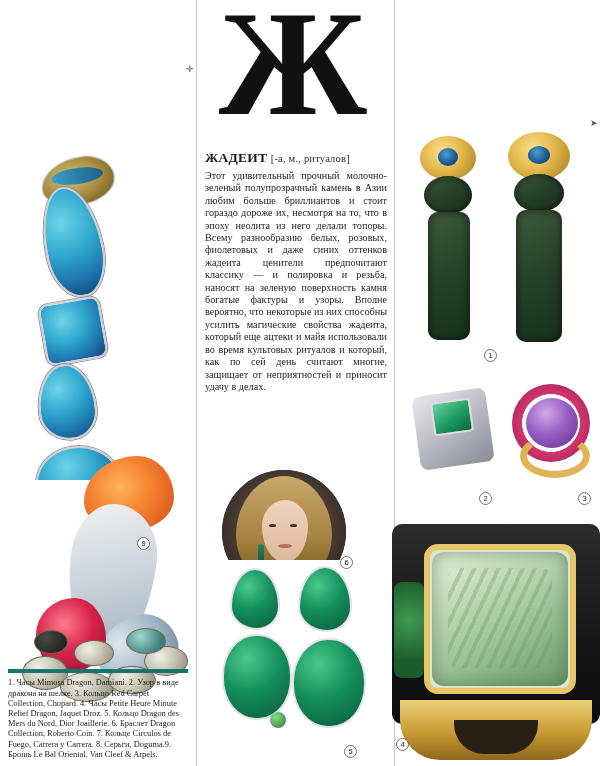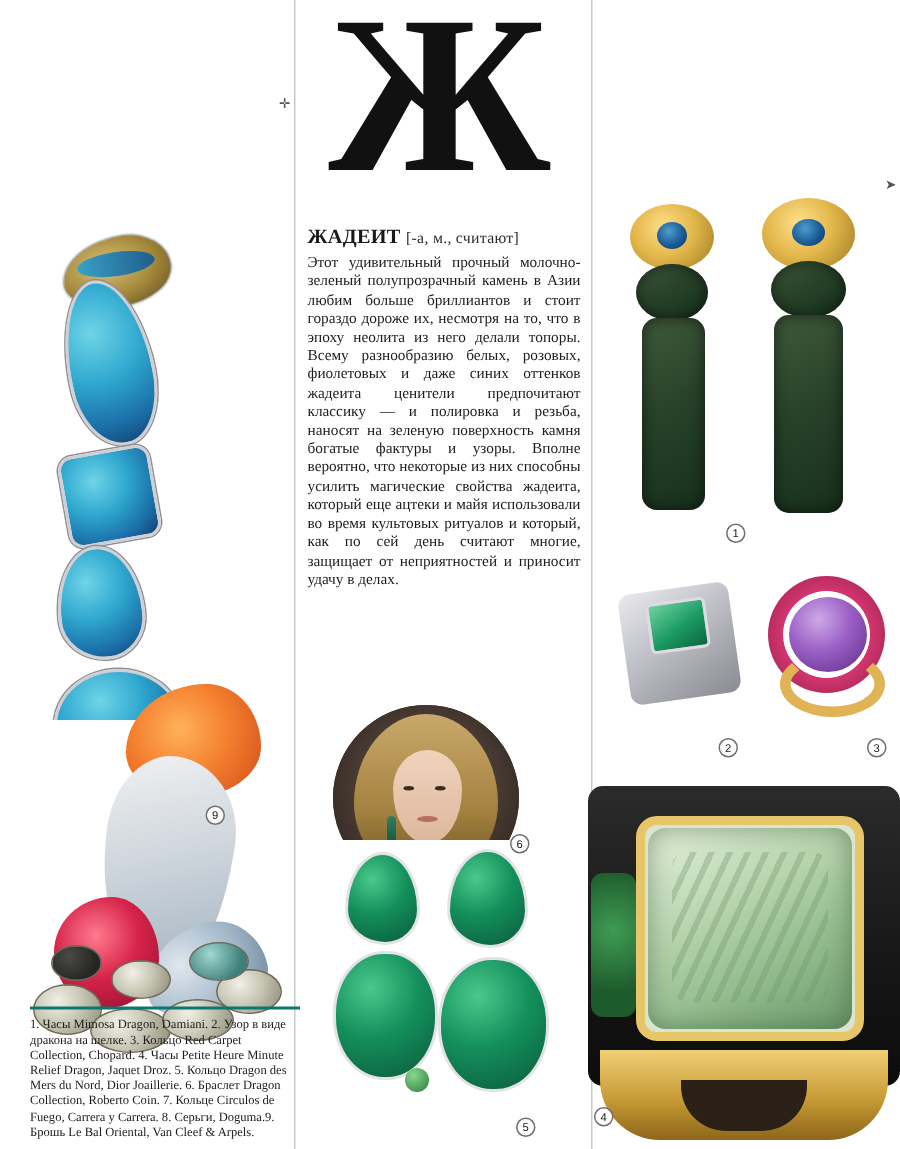--- a/index.html
+++ b/index.html
@@ -80,23 +80,23 @@
   .caption-box p {
     margin: 0;
     font-size: 8.6px;
     line-height: 10.6px;
     color: #1c1c1c;
   }
 
   
   .caption-left {
     position: absolute;
-    left: 20px; bottom: 6px;
+    left: 8px; bottom: 6px;
     width: 180px;
-    border-top: 2px solid #0f766e;
+    border-top: 4px solid #0f766e;
     padding-top: 5px;
   }
   .caption-left p {
     margin: 0;
     font-size: 8.4px;
     line-height: 10.2px;
     color: #1c1c1c;
   }
 
   
@@ -272,21 +272,21 @@
   <div class="v-rule" style="left:394px;"></div>
 
   <div class="marker" style="left:186px; top:64px;">✛</div>
   <div class="marker" style="left:590px; top:118px;">➤</div>
 
   <div class="dropcap-glyph">Ж</div>
 
   <div class="article">
     <h1>
       <span>ЖАДЕИТ</span>
-      <span class="sub">[-а, м., считают]</span>
+      <span class="sub">[-а, м., ритуалов]</span>
     </h1>
     <p>Этот удивительный прочный молочно-зеленый полупрозрачный камень в Азии любим больше бриллиантов и стоит гораздо дороже их, несмотря на то, что в эпоху неолита из него делали топоры. Всему разнообразию белых, розовых, фиолетовых и даже синих оттенков жадеита ценители предпочитают классику — и полировка и резьба, наносят на зеленую поверхность камня богатые фактуры и узоры. Вполне вероятно, что некоторые из них способны усилить магические свойства жадеита, который еще ацтеки и майя использовали во время культовых ритуалов и который, как по сей день считают многие, защищает от неприятностей и приносит удачу в делах.</p>
   </div>
 
 
   <div class="opal-col art">
     <div class="dragon"></div>
     <div class="opal o1"></div>
     <div class="opal o2"></div>
     <div class="opal o3"></div>

